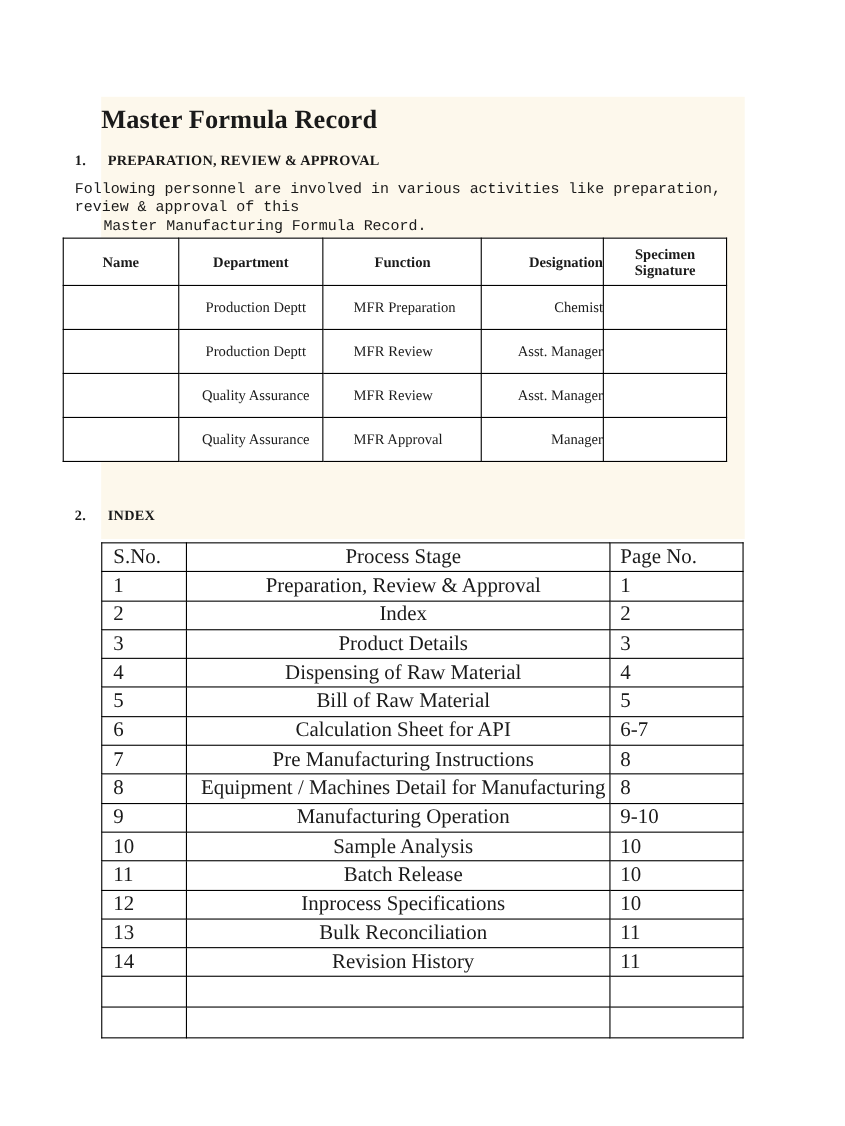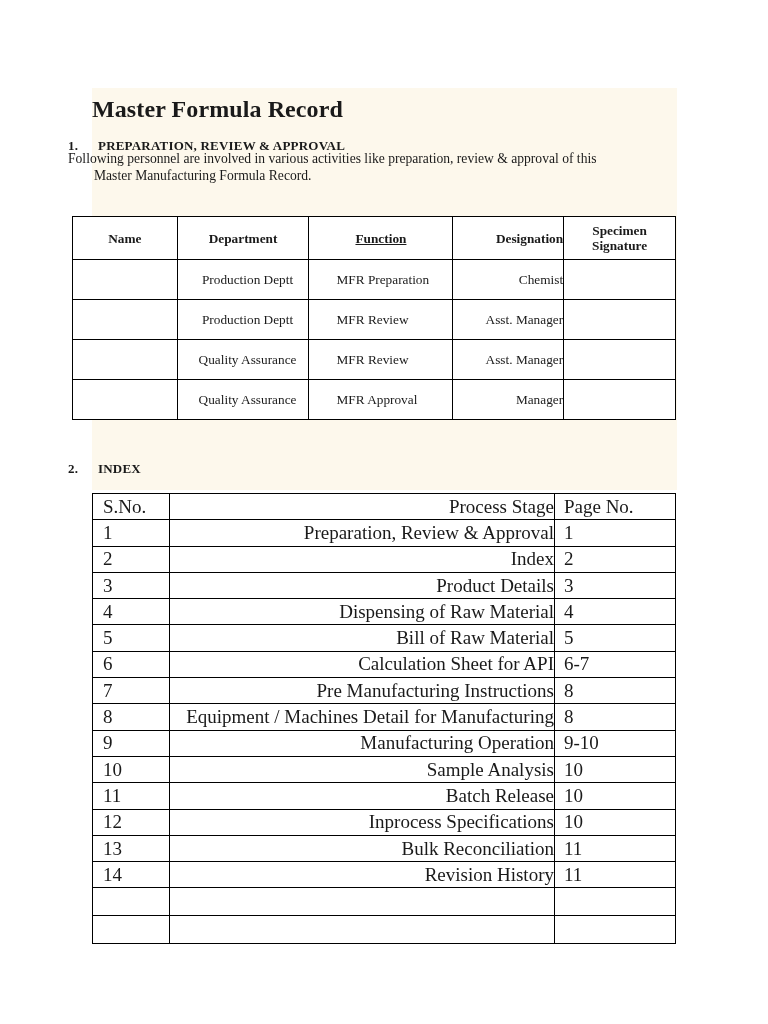--- a/index.html
+++ b/index.html
@@ -52,46 +52,47 @@
   .section-heading .num {
     display: inline-block;
     width: 30px;
   }
   #sec1 { left: 68px; top: 138px; }
   #sec2 { left: 68px; top: 461px; }
 
   .intro-para {
     position: absolute;
     left: 68px;
-    top: 150px;
+    top: 164px;
     width: 612px;
     font-size: 13.6px;
     line-height: 17px;
     text-indent: 0;
+    font-family: Liberation Mono, monospace;
   }
   .intro-para .l2 {
     display: block;
     padding-left: 26px;
   }
 
   
   table.doc-table {
     position: absolute;
     border-collapse: collapse;
     background: #ffffff;
     font-size: 13.3px;
   }
   table.doc-table td, table.doc-table th {
     border: 1px solid #000;
     padding: 0;
     vertical-align: middle;
   }
 
   #approval-table {
-    left: 72px;
+    left: 57px;
     top: 216px;
     width: 604px;
     border: 1.6px solid #000;
   }
   #approval-table th {
     height: 42px;
     font-weight: bold;
     text-align: center;
     line-height: 15px;
     border-width: 1.4px;
@@ -114,21 +115,21 @@
     top: 493px;
     width: 584px;
     border: 1.5px solid #000;
   }
   #index-table td, #index-table th {
     height: 25.3px;
     border-width: 1.1px;
     font-size: 19px;
   }
   #index-table .c-sno  { width: 68px;  padding-left: 10px; text-align: left; }
-  #index-table .c-stage{ width: 396px; padding-left: 9px;  text-align: right; }
+  #index-table .c-stage{ width: 396px; padding-left: 9px;  text-align: center; }
   #index-table .c-page { width: 117px; padding-left: 9px;  text-align: left; }
   #index-table th { font-weight: normal; }
   #index-table tr.thead-row th { border-bottom-width: 1.3px; }
   #index-table tr:last-child td { border-bottom-width: 1.5px; }
   #index-table td.c-sno, #index-table th.c-sno { border-right-width: 1.3px; }
   #index-table td.c-page, #index-table th.c-page { border-left-width: 1.5px; }
   #index-table tr.empty-row td { height: 27px; }
 </style>
 </head>
 <body>
@@ -146,21 +147,21 @@
   <div class="intro-para">
     <span>Following personnel are involved in various activities like preparation, review &amp; approval of this</span>
     <span class="l2">Master Manufacturing Formula Record.</span>
   </div>
 
   <table class="doc-table" id="approval-table">
     <thead>
       <tr class="thead-row">
         <th class="c-name">Name</th>
         <th class="c-dept" style="text-align:center;padding-left:0;">Department</th>
-        <th class="c-func" style="text-align:center;padding-left:0;text-decoration:underline;">Function</th>
+        <th class="c-func" style="text-align:center;padding-left:0;">Function</th>
         <th class="c-desig">Designation</th>
         <th class="c-sign">
           <span>Specimen</span><br>
           <span>Signature</span>
         </th>
       </tr>
     </thead>
     <tbody>
       <tr>
         <td class="c-name"></td>

